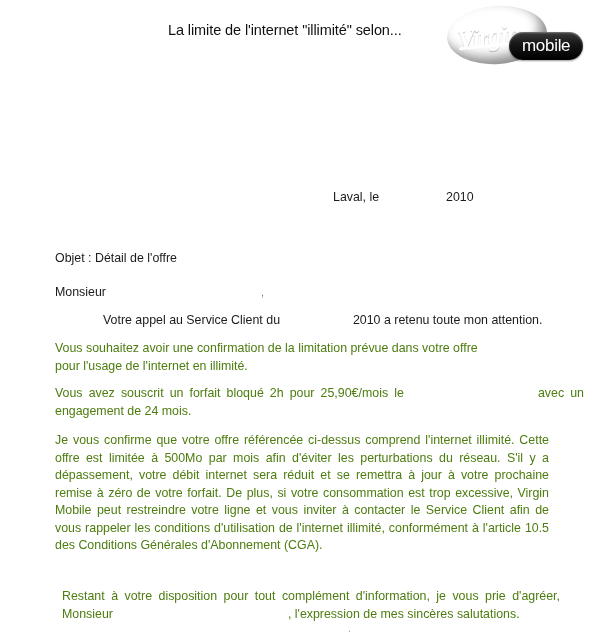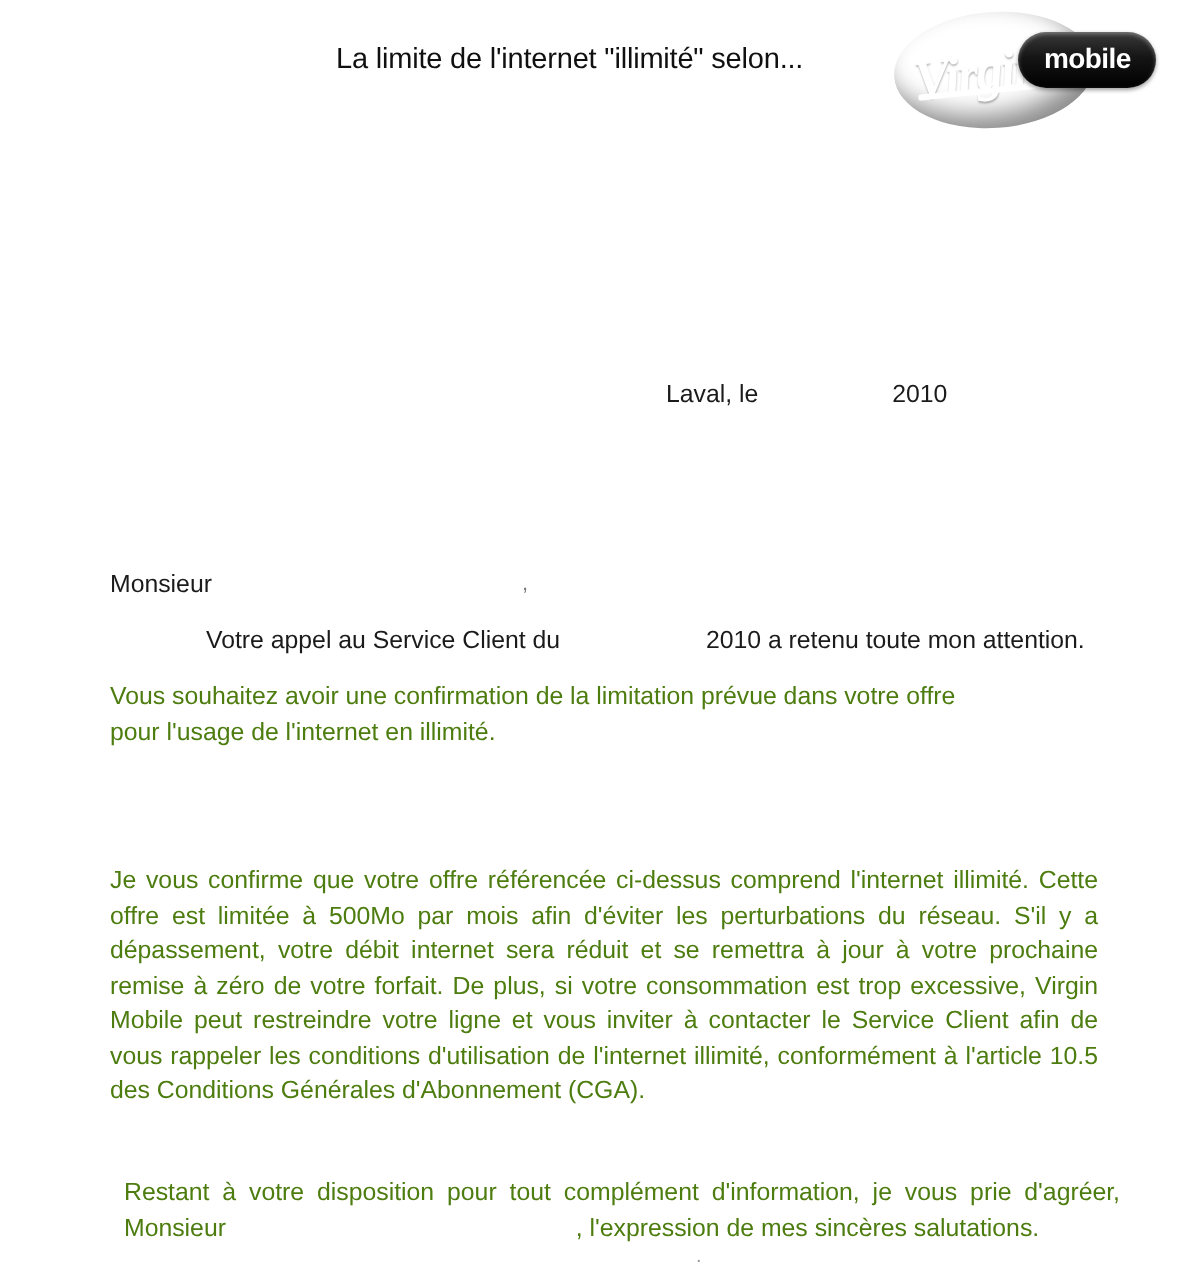--- a/index.html
+++ b/index.html
@@ -92,28 +92,28 @@
     top: 38px;
     width: 66px;
     height: 3px;
     background: #ffffff;
     border-radius: 2px;
     transform: rotate(-6deg);
   }
   .logo-mobile {
     position: absolute;
     left: 62px;
-    top: 10px;
+    top: 26px;
     padding: 4px 13px 5px 13px;
     background: linear-gradient(180deg, #3a3a3a 0%, #151515 45%, #000000 100%);
     border-radius: 17px;
     color: #ffffff;
-    font-size: 14px;
+    font-size: 17px;
     line-height: 19px;
-    font-weight: bold;
+    font-weight: normal;
     letter-spacing: -0.3px;
     box-shadow: inset 0 1px 2px rgba(255,255,255,0.35), 0 1px 2px rgba(0,0,0,0.4);
     white-space: nowrap;
   }
 
   
   .letter {
     position: absolute;
     left: 0;
     top: 0;
@@ -197,33 +197,39 @@
 
   <div class="letter">
 
     <div class="line city-line">
       <span>Laval, le</span>
       <span class="city-gap blank-inline"></span>
       <span>2010</span>
     </div>
 
 
+    <div class="line obj-line">Objet : Détail de l'offre</div>
 
     <div class="line salut-line">Monsieur</div>
 
     <div class="redact-mark salut-comma">,</div>
 
     <div class="line call-line">
       <span>Votre appel au Service Client du</span>
       <span class="call-gap blank-inline"></span>
       <span>2010 a retenu toute mon attention.</span>
     </div>
 
     <div class="para left p-confirm">Vous souhaitez avoir une confirmation de la limitation prévue dans votre offre pour l'usage de l'internet en illimité.</div>
 
+    <div class="para p-forfait">
+      <span>Vous avez souscrit un forfait bloqué 2h pour 25,90€/mois le</span>
+      <span class="forfait-gap blank-inline"></span>
+      <span>avec un engagement de 24 mois.</span>
+    </div>
 
     <div class="para p-main">Je vous confirme que votre offre référencée ci-dessus comprend l'internet illimité. Cette offre est limitée à 500Mo par mois afin d'éviter les perturbations du réseau. S'il y a dépassement, votre débit internet sera réduit et se remettra à jour à votre prochaine remise à zéro de votre forfait. De plus, si votre consommation est trop excessive, Virgin Mobile peut restreindre votre ligne et vous inviter à contacter le Service Client afin de vous rappeler les conditions d'utilisation de l'internet illimité, conformément à l'article 10.5 des Conditions Générales d'Abonnement (CGA).</div>
 
 
     <div class="para p-closing">
       <span>Restant à votre disposition pour tout complément d'information, je vous prie d'agréer, Monsieur</span>
       <span class="closing-gap blank-inline"></span>
       <span>, l'expression de mes sincères salutations.</span>
     </div>
 

